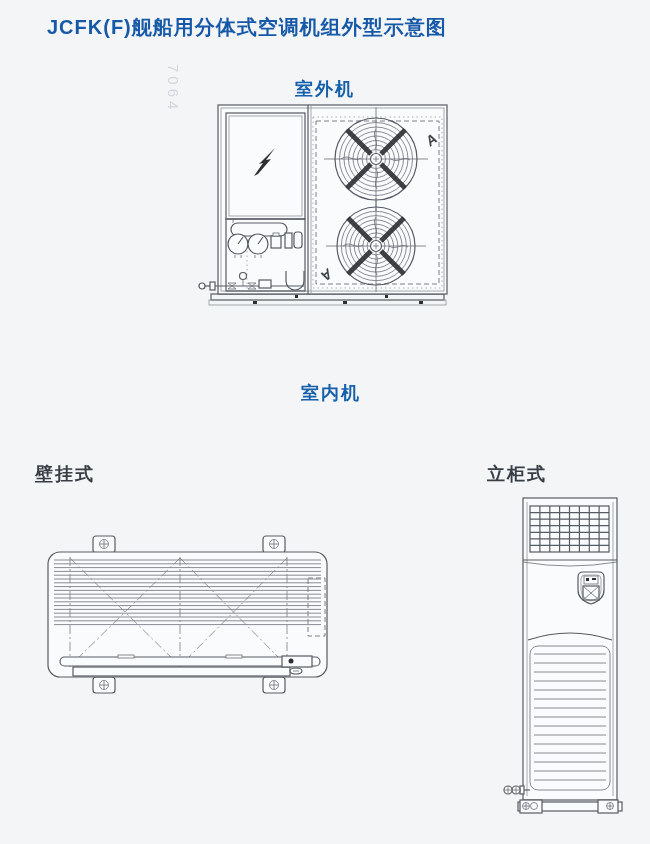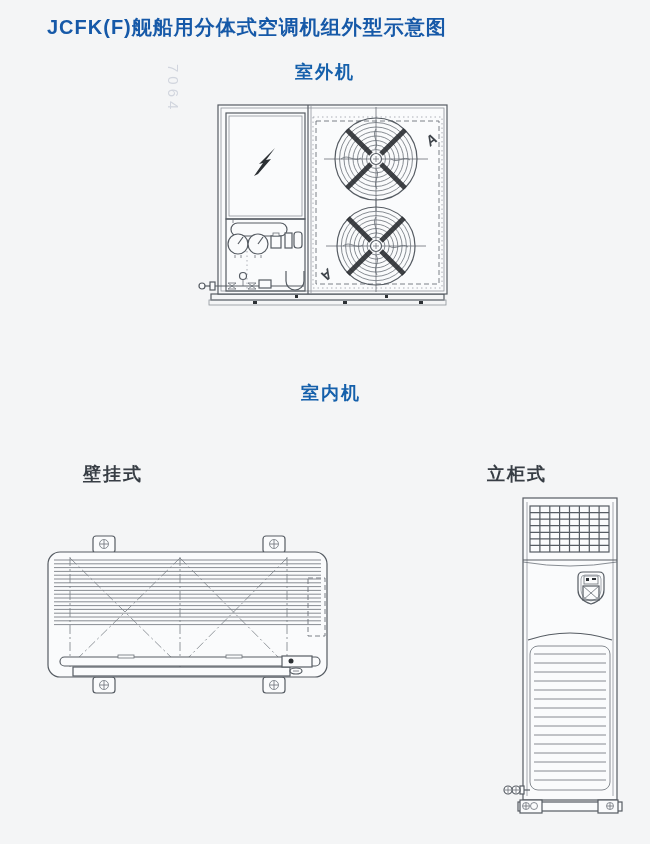--- a/index.html
+++ b/index.html
@@ -10,23 +10,23 @@
   }
   .page-title{
     position:absolute;top:14px;left:0;width:520px;text-align:left;
     color:#1659a8;font-size:20px;font-weight:700;letter-spacing:1px;margin-left:47px;
   }
   .sec-label{
     position:absolute;font-weight:700;letter-spacing:2px;
   }
   .blue-label{color:#1560ab;font-size:18px;}
   .dark-label{color:#383e45;font-size:18px;}
-  .lbl-outdoor{top:60px;left:0;width:650px;text-align:center;}
+  .lbl-outdoor{top:77px;left:0;width:650px;text-align:center;}
   .lbl-indoor{top:381px;left:0;width:662px;text-align:center;}
-  .lbl-wall{top:462px;left:35px;margin-left:48px;}
+  .lbl-wall{top:462px;left:35px;}
   .lbl-floor{top:462px;left:487px;}
   .stamp{
     position:absolute;left:128px;top:100px;width:90px;height:18px;
     transform:rotate(90deg);opacity:.20;color:#4a5a80;font-size:15px;
     letter-spacing:4px;filter:blur(.4px);
   }
   .drawing{position:absolute;}
   
   .ln{stroke:#565c63;stroke-width:1.2;fill:none;}
   .lnf{stroke:#565c63;stroke-width:1.2;fill:#fafbfc;}

